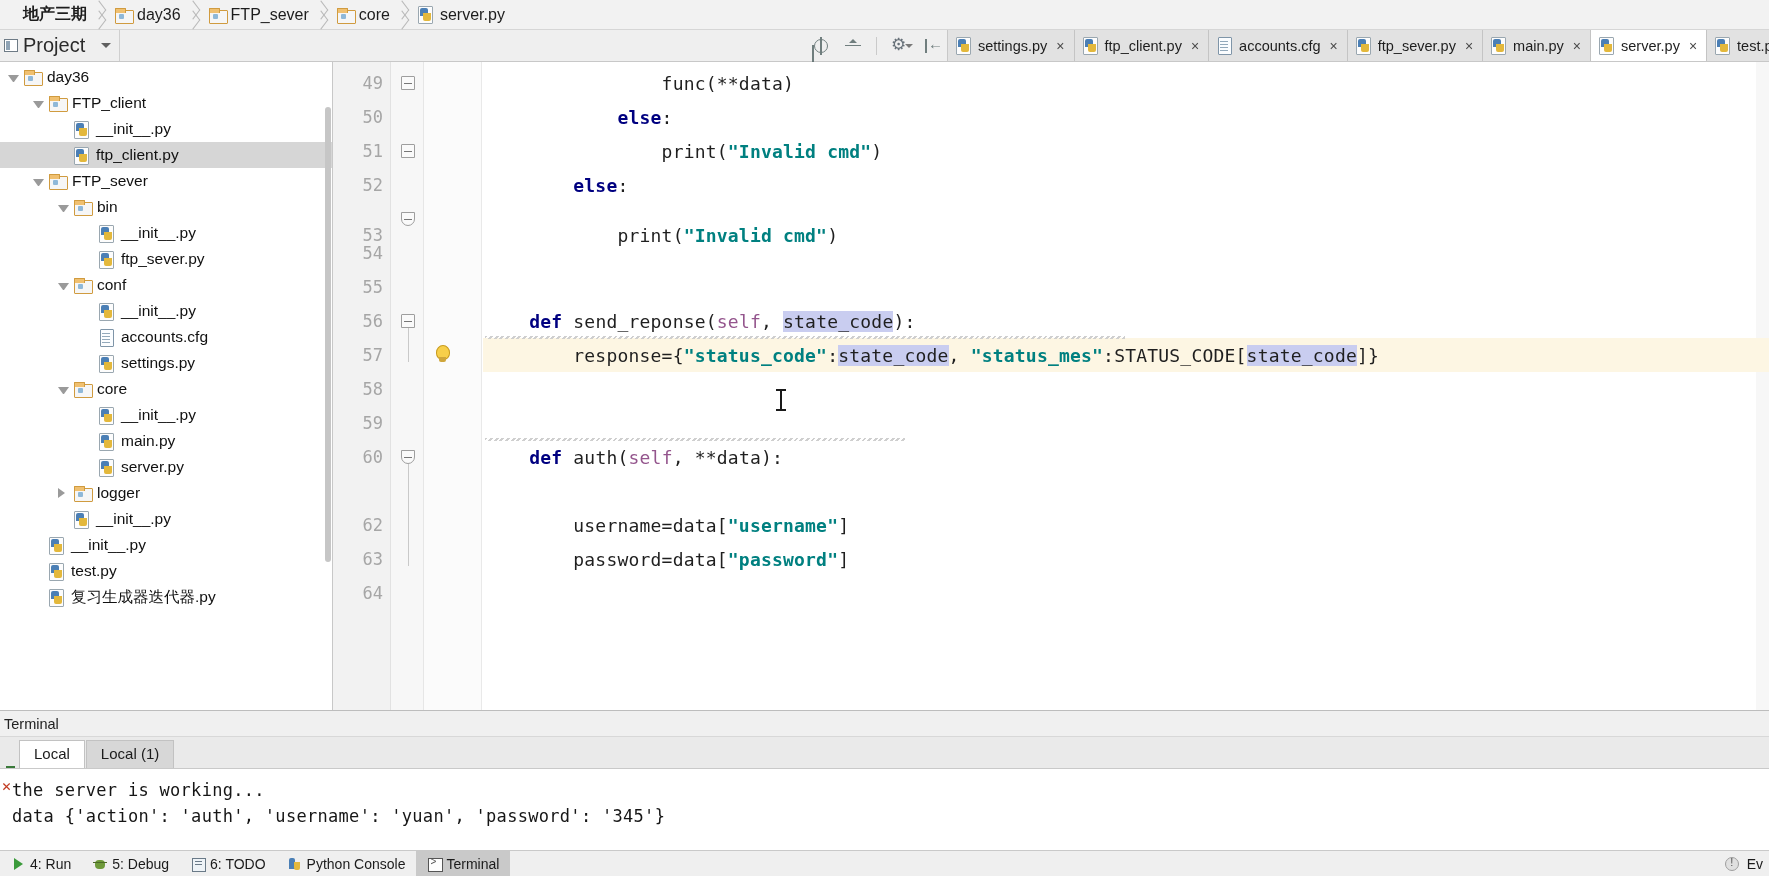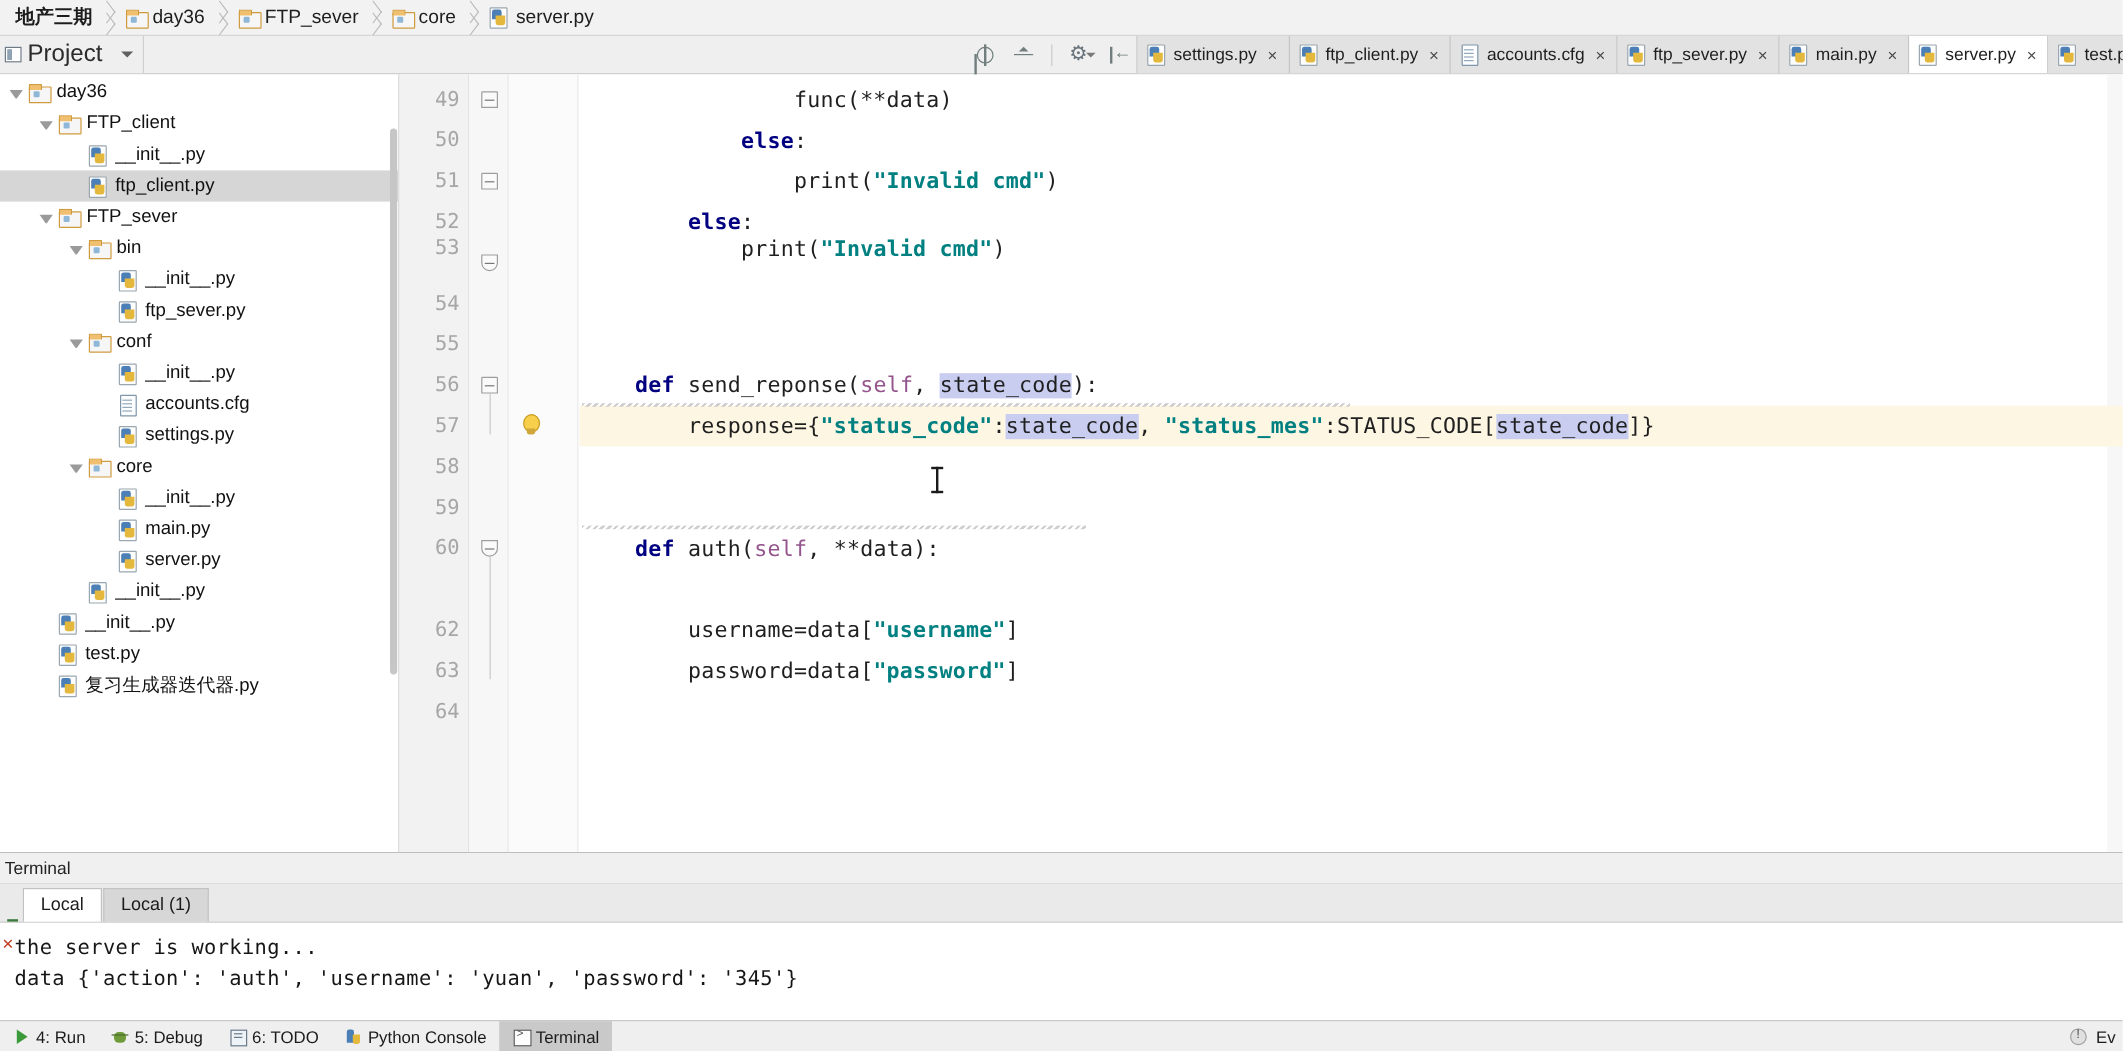--- a/index.html
+++ b/index.html
@@ -9,21 +9,21 @@
     background:#ffffff;
     font-size:15px;
     color:#1a1a1a;
     -webkit-font-smoothing:antialiased;
   }
   .app{ width:1769px; height:876px; display:flex; flex-direction:column; position:relative; }
 
   
   .breadcrumb{
     height:30px; background:#f2f2f2; display:flex; align-items:center;
-    border-bottom:1px solid #d6d6d6; padding-left:4px; flex:0 0 30px;
+    border-bottom:1px solid #d6d6d6; padding-left:14px; flex:0 0 30px;
   }
   .crumb{
     display:flex; align-items:center; height:30px; padding:0 6px 0 4px;
     font-size:16px; color:#1d1d1d; position:relative; white-space:nowrap;
   }
   .crumb .sep{
     display:inline-block; width:14px; height:30px; margin-left:4px;
     position:relative; flex:0 0 14px;
   }
   .crumb .sep::before{
@@ -481,20 +481,27 @@
         </div>
         <div class="row" style="padding-left: 83px;">
           <span class="tw none"></span>
           <span class="ic-py">
             <span class="pyb"></span>
             <span class="pyy"></span>
           </span>
           <span>server.py</span>
         </div>
         <div class="row" style="padding-left: 58px;">
+          <span class="tw closed"></span>
+          <span class="ic-folder">
+            <i></i>
+          </span>
+          <span>logger</span>
+        </div>
+        <div class="row" style="padding-left: 58px;">
           <span class="tw none"></span>
           <span class="ic-py">
             <span class="pyb"></span>
             <span class="pyy"></span>
           </span>
           <span>__init__.py</span>
         </div>
         <div class="row" style="padding-left: 33px;">
           <span class="tw none"></span>
           <span class="ic-py">
@@ -537,21 +544,21 @@
           <span class="code-txt">            <span class="kw">else</span>:</span>
         </div>
         <div class="code-line" style="top: 72px;">
           <span class="ln">51</span>
           <span class="code-txt">                print(<span class="str">"Invalid cmd"</span>)</span>
         </div>
         <div class="code-line" style="top: 106px;">
           <span class="ln">52</span>
           <span class="code-txt">        <span class="kw">else</span>:</span>
         </div>
-        <div class="code-line" style="top: 128px;">
+        <div class="code-line" style="top: 156px;">
           <span class="ln">53</span>
           <span class="code-txt">            print(<span class="str">"Invalid cmd"</span>)</span>
         </div>
         <div class="code-line" style="top: 174px;">
           <span class="ln">54</span>
           <span class="code-txt"></span>
         </div>
         <div class="code-line" style="top: 208px;">
           <span class="ln">55</span>
           <span class="code-txt"></span>

